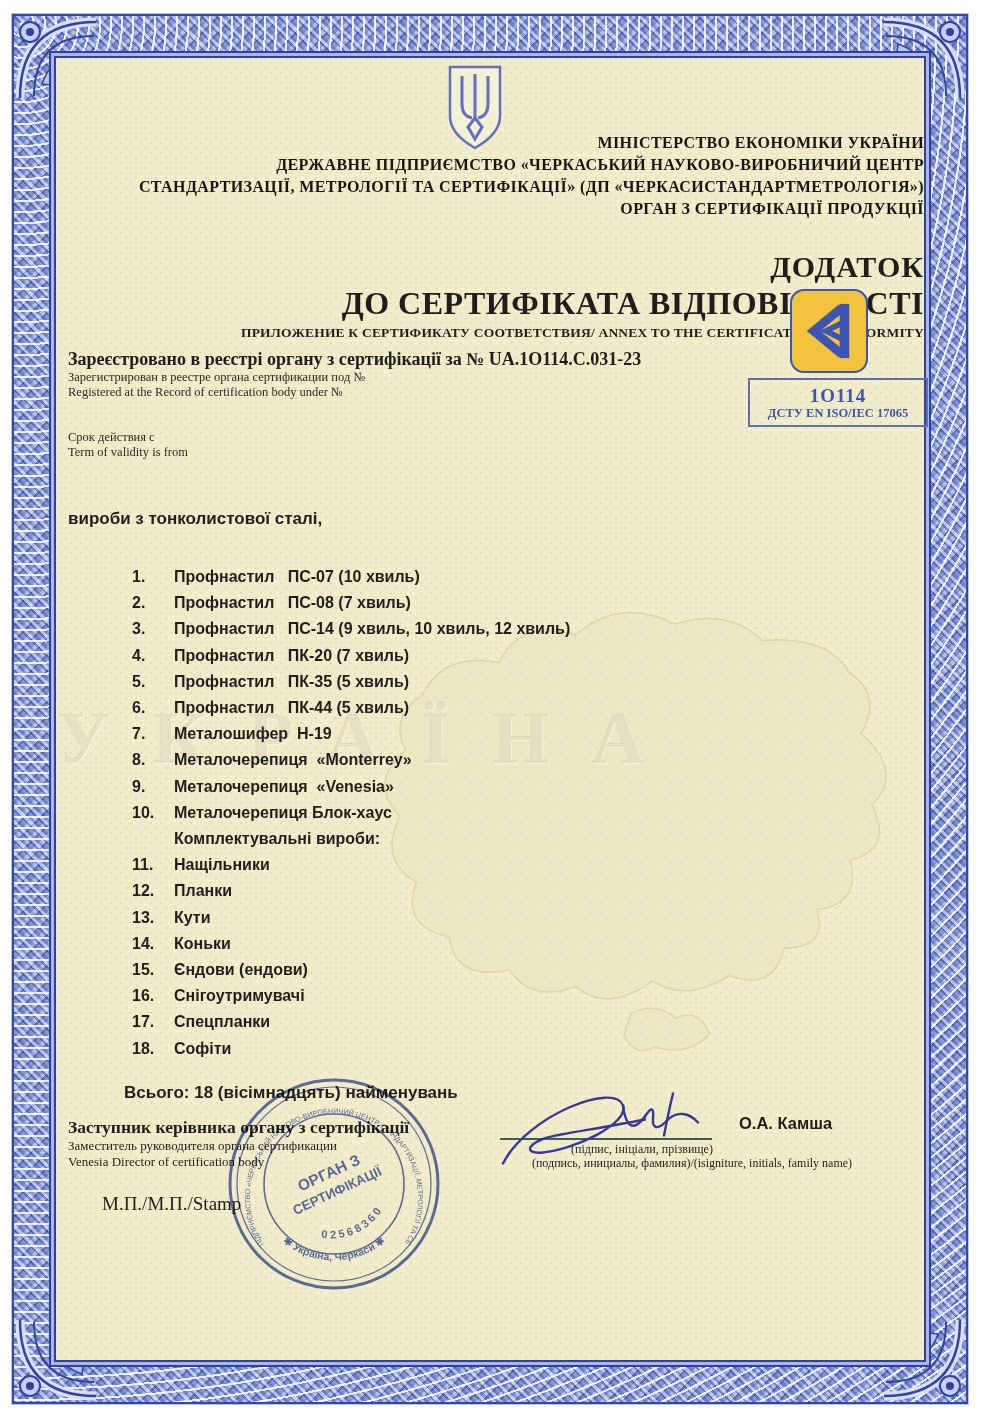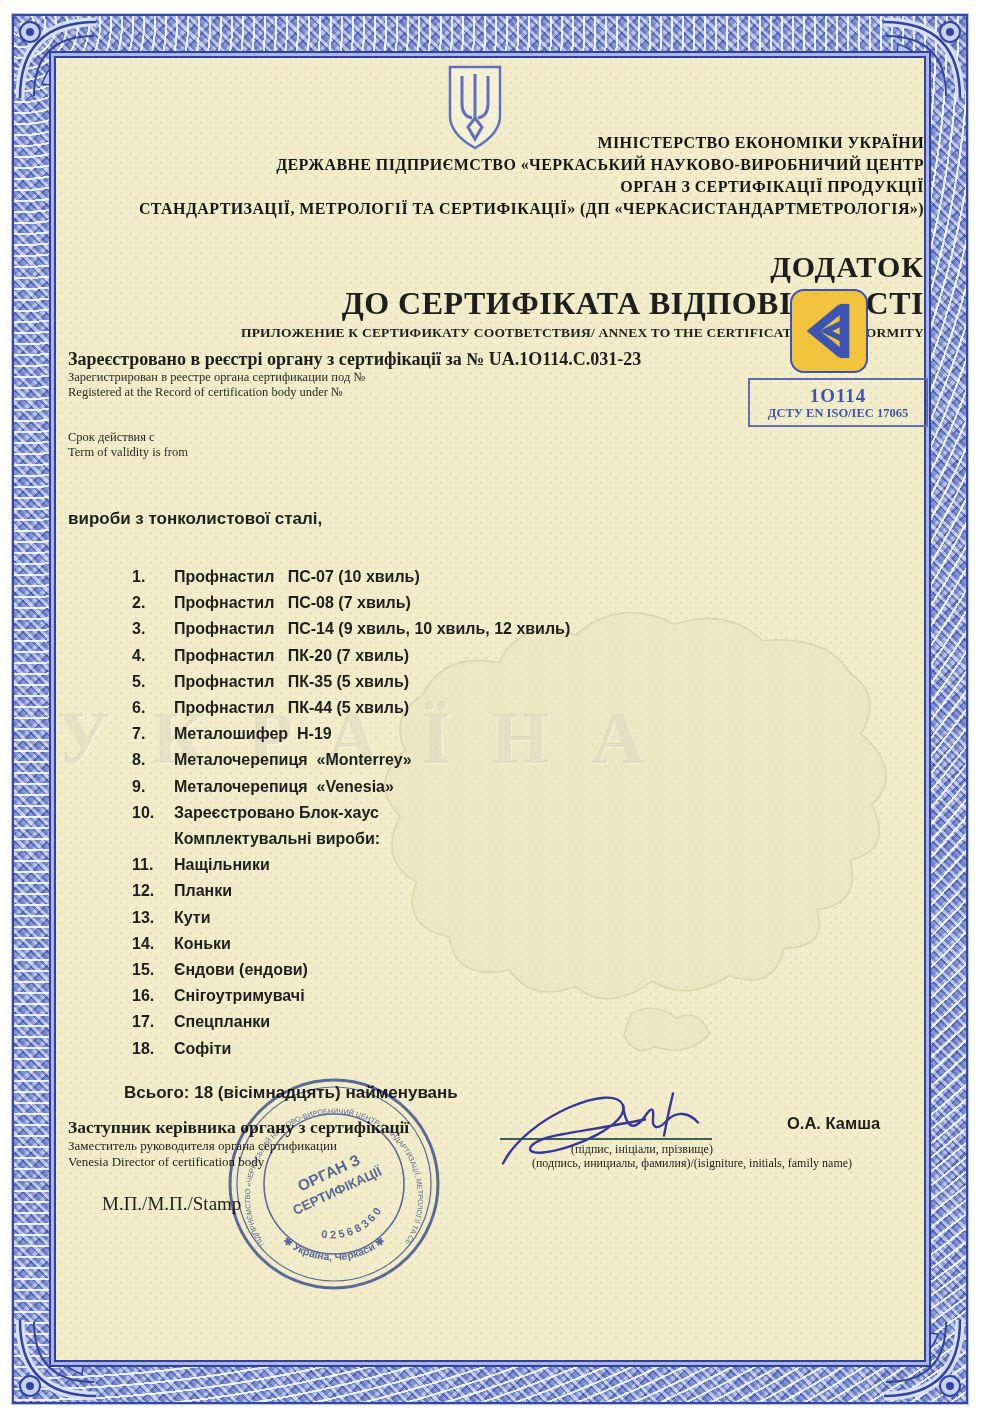--- a/index.html
+++ b/index.html
@@ -75,21 +75,21 @@
   .blk-signer{left:12px;top:1058px;z-index:2;}
   .signer-uk{font:bold 17.5px/22px "Liberation Serif",serif;}
   .signer-small{font:13px/16px "Liberation Serif",serif;}
   .blk-signer .signer-small:first-of-type{margin-top:5px;}
   .mp{left:46px;top:1134px;font:19px/24px "Liberation Serif",serif;z-index:2;}
 
   .sig-svg{left:441px;top:1018px;width:212px;height:118px;z-index:5;}
   .sig-line{left:444px;top:1080px;width:212px;height:2px;background:#3a5f56;z-index:4;}
   .cap1{left:586px;top:1084px;transform:translateX(-50%);font:12px/14px "Liberation Serif",serif;z-index:2;white-space:nowrap;}
   .cap2{left:636px;top:1098px;transform:translateX(-50%);font:12px/14px "Liberation Serif",serif;z-index:2;white-space:nowrap;}
-  .sig-name{left:683px;top:1054px;font:bold 16.5px/22px "Liberation Sans",sans-serif;z-index:2;margin-left:48px;}
+  .sig-name{left:683px;top:1054px;font:bold 16.5px/22px "Liberation Sans",sans-serif;z-index:2;}
 
   .stamp{left:168px;top:1016px;width:220px;height:220px;z-index:4;mix-blend-mode:multiply;opacity:.82;}
 </style>
 </head>
 <body>
 
 <div class="page">
   <div class="frame">
 
     <svg class="corner tl" viewBox="0 0 92 92">
@@ -139,22 +139,22 @@
           <path d="M20,12 V40 Q20,52 30,54"></path>
           <path d="M46,12 V40 Q46,52 36,54"></path>
           <path d="M33,10 V54"></path>
           <path d="M33,54 L26,63 L33,75 L40,63 Z"></path>
         </g>
       </svg>
 
       <div class="abs hdr center">
         <div class="hdr-line">МІНІСТЕРСТВО ЕКОНОМІКИ УКРАЇНИ</div>
         <div class="hdr-line">ДЕРЖАВНЕ ПІДПРИЄМСТВО «ЧЕРКАСЬКИЙ НАУКОВО-ВИРОБНИЧИЙ ЦЕНТР</div>
+        <div class="hdr-line">СТАНДАРТИЗАЦІЇ, МЕТРОЛОГІЇ ТА СЕРТИФІКАЦІЇ» (ДП «ЧЕРКАСИСТАНДАРТМЕТРОЛОГІЯ»)</div>
         <div class="hdr-line">ОРГАН З СЕРТИФІКАЦІЇ ПРОДУКЦІЇ</div>
-        <div class="hdr-line">СТАНДАРТИЗАЦІЇ, МЕТРОЛОГІЇ ТА СЕРТИФІКАЦІЇ» (ДП «ЧЕРКАСИСТАНДАРТМЕТРОЛОГІЯ»)</div>
       </div>
 
       <div class="abs ttl center">
         <div class="ttl-1">ДОДАТОК</div>
         <div class="ttl-2">ДО СЕРТИФІКАТА ВІДПОВІДНОСТІ</div>
         <div class="ttl-sub">ПРИЛОЖЕНИЕ К СЕРТИФИКАТУ СООТВЕТСТВИЯ/ ANNEX TO THE CERTIFICATE OF CONFORMITY</div>
       </div>
 
       <div class="abs logo">
         <svg width="58" height="62" viewBox="0 0 60 64">
@@ -187,21 +187,21 @@
       <div class="abs list">
           <div class="item-row"><span class="item-num">1.</span><span class="item-text">Профнастил   ПС-07 (10 хвиль)</span></div>
           <div class="item-row"><span class="item-num">2.</span><span class="item-text">Профнастил   ПС-08 (7 хвиль)</span></div>
           <div class="item-row"><span class="item-num">3.</span><span class="item-text">Профнастил   ПС-14 (9 хвиль, 10 хвиль, 12 хвиль)</span></div>
           <div class="item-row"><span class="item-num">4.</span><span class="item-text">Профнастил   ПК-20 (7 хвиль)</span></div>
           <div class="item-row"><span class="item-num">5.</span><span class="item-text">Профнастил   ПК-35 (5 хвиль)</span></div>
           <div class="item-row"><span class="item-num">6.</span><span class="item-text">Профнастил   ПК-44 (5 хвиль)</span></div>
           <div class="item-row"><span class="item-num">7.</span><span class="item-text">Металошифер  Н-19</span></div>
           <div class="item-row"><span class="item-num">8.</span><span class="item-text">Металочерепиця  «Monterrey»</span></div>
           <div class="item-row"><span class="item-num">9.</span><span class="item-text">Металочерепиця  «Venesia»</span></div>
-          <div class="item-row"><span class="item-num">10.</span><span class="item-text">Зареєстровано Блок-хаус</span></div>
+          <div class="item-row"><span class="item-num">10.</span><span class="item-text">Металочерепиця Блок-хаус</span></div>
           <div class="item-row"><span class="item-num"></span><span class="item-text">Комплектувальні вироби:</span></div>
           <div class="item-row"><span class="item-num">11.</span><span class="item-text">Нащільники</span></div>
           <div class="item-row"><span class="item-num">12.</span><span class="item-text">Планки</span></div>
           <div class="item-row"><span class="item-num">13.</span><span class="item-text">Кути</span></div>
           <div class="item-row"><span class="item-num">14.</span><span class="item-text">Коньки</span></div>
           <div class="item-row"><span class="item-num">15.</span><span class="item-text">Єндови (ендови)</span></div>
           <div class="item-row"><span class="item-num">16.</span><span class="item-text">Снігоутримувачі</span></div>
           <div class="item-row"><span class="item-num">17.</span><span class="item-text">Спецпланки</span></div>
           <div class="item-row"><span class="item-num">18.</span><span class="item-text">Софіти</span></div>
         </div>

